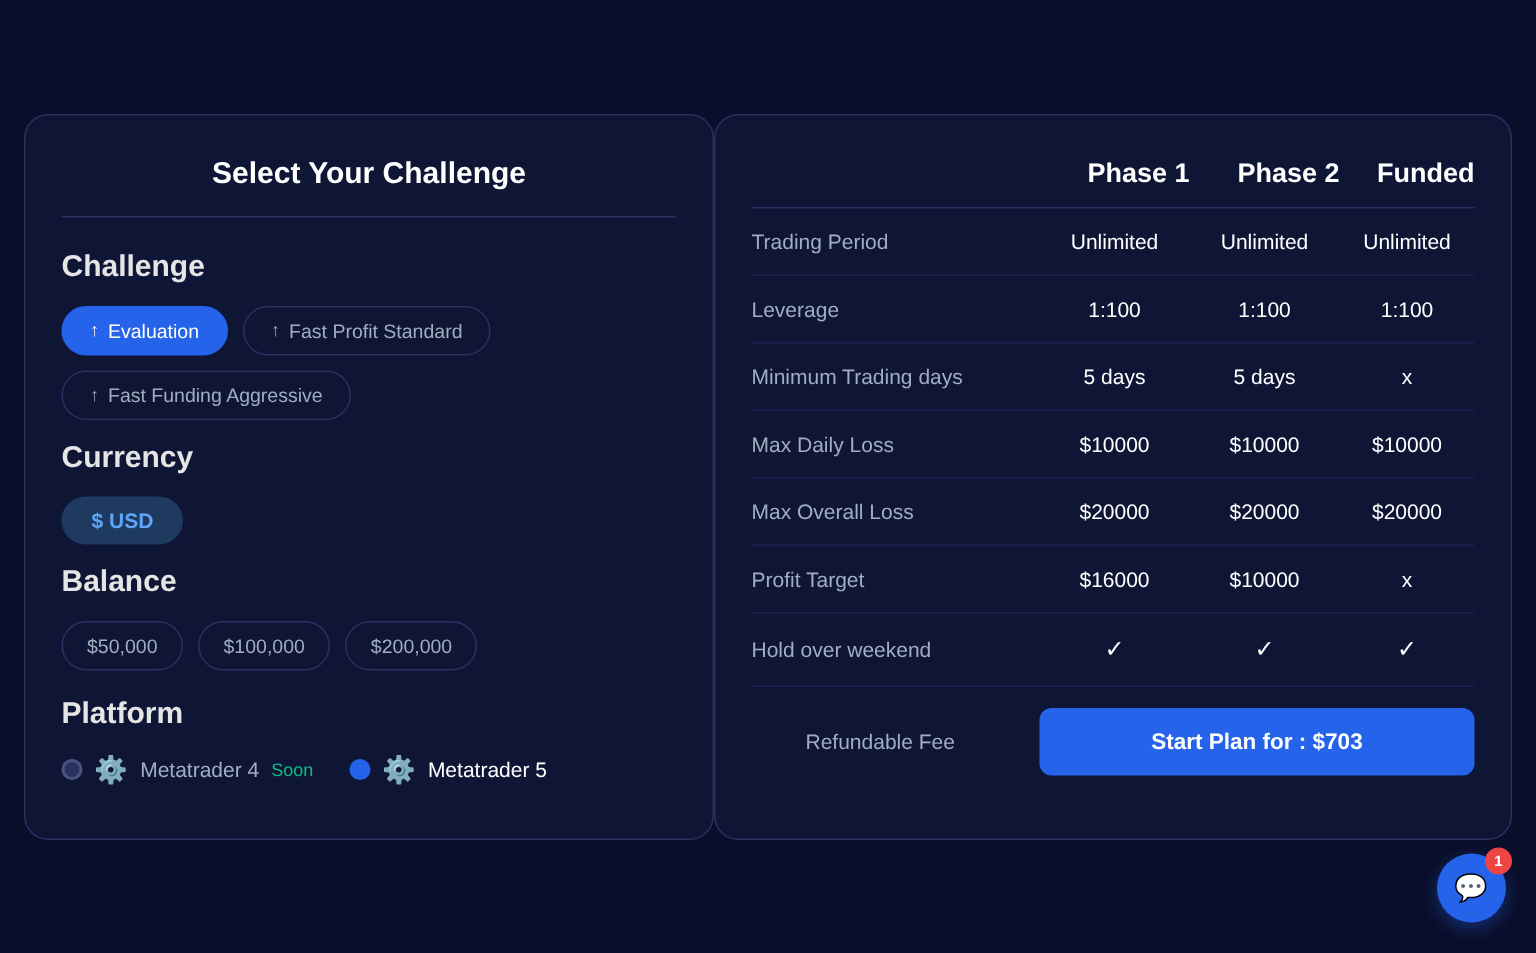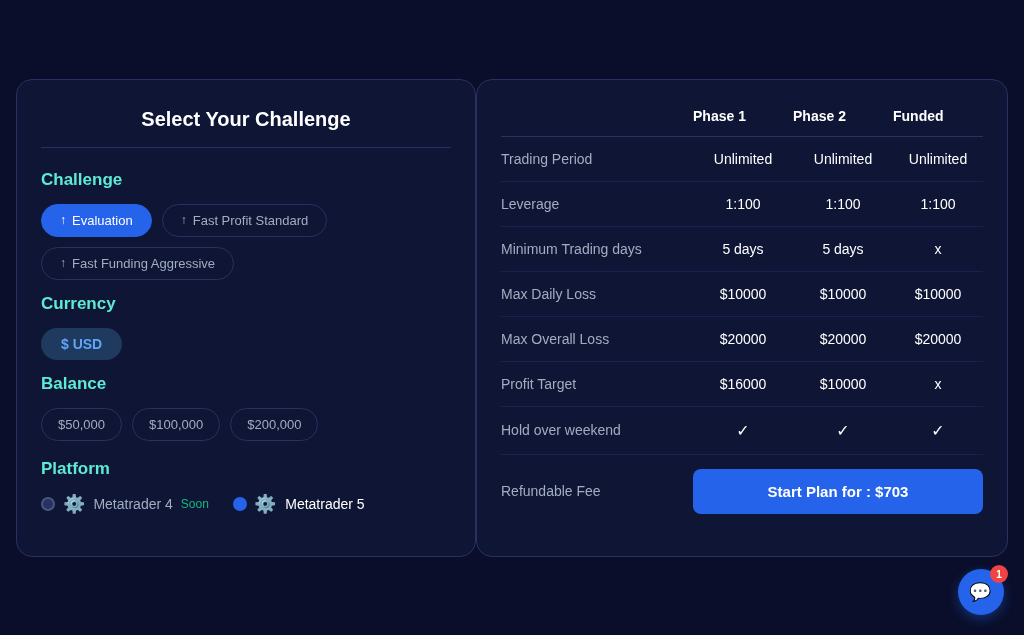--- a/index.html
+++ b/index.html
@@ -37,23 +37,23 @@
       font-weight: 600;
       color: #ffffff;
       margin-bottom: 16px;
     }
     .divider {
       border: none;
       border-top: 1px solid #2a3060;
       margin-bottom: 22px;
     }
     .section-label {
-      font-size: 17px;
+      font-size: 20px;
       font-weight: 700;
-      color: #5eead4;
+      color: #e5e5e5;
       margin-bottom: 14px;
     }
     .btn-group {
       display: flex;
       flex-wrap: wrap;
       gap: 10px;
       margin-bottom: 14px;
     }
     .btn-pill {
       border-radius: 50px;
@@ -138,38 +138,39 @@
       font-size: 18px;
     }
     
     .table-header {
       display: grid;
       grid-template-columns: 1fr 100px 100px 90px;
       padding-bottom: 12px;
       border-bottom: 1px solid #2a3060;
     }
     .table-header .col-head {
-      font-size: 14px;
+      font-size: 18px;
       font-weight: 600;
       color: #ffffff;
-      text-align: left;
+      text-align: right;
     }
     .table-header .col-head:first-child {
       text-align: left;
       visibility: hidden;
     }
     .table-row {
       display: grid;
       grid-template-columns: 1fr 100px 100px 90px;
       padding: 14px 0;
       border-bottom: 1px solid #1a2050;
       align-items: center;
     }
     .table-row:last-child {
       border-bottom: none;
+      margin-left: 36px;
     }
     .row-label {
       font-size: 14px;
       color: #a0aec0;
     }
     .row-val {
       font-size: 14px;
       color: #ffffff;
       text-align: center;
     }

